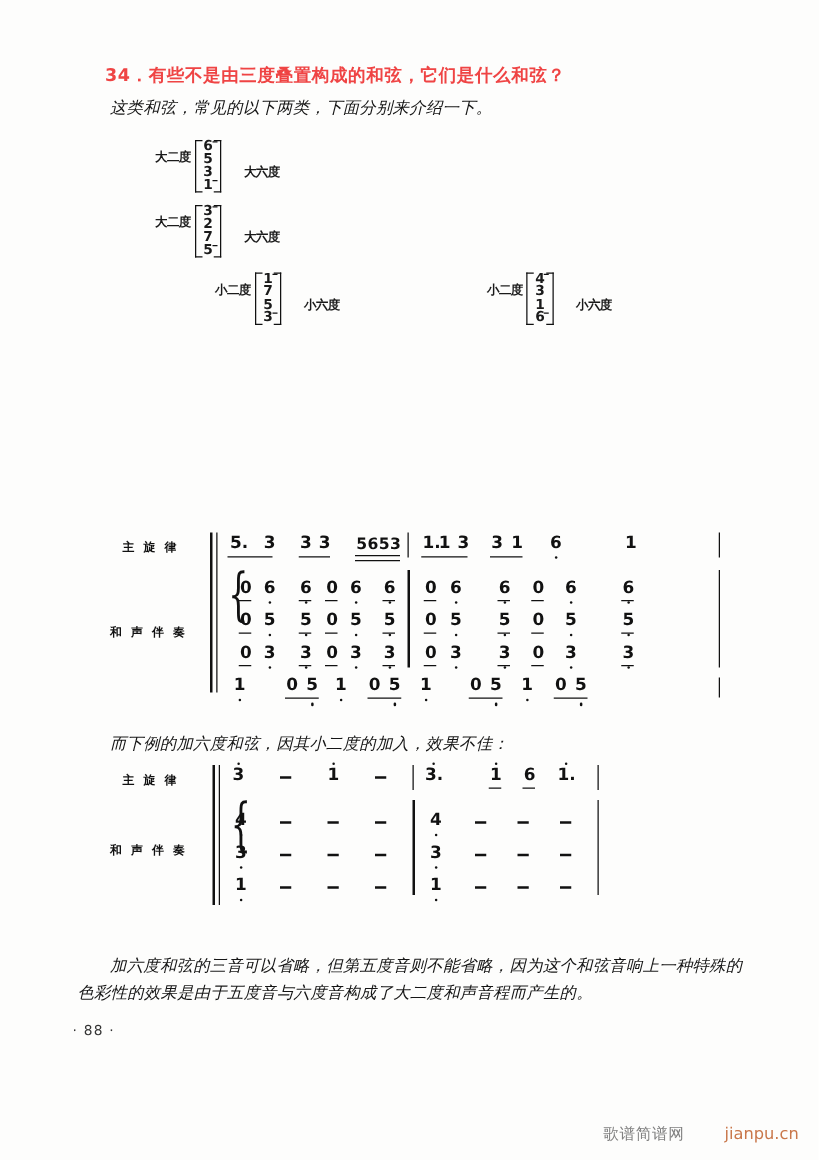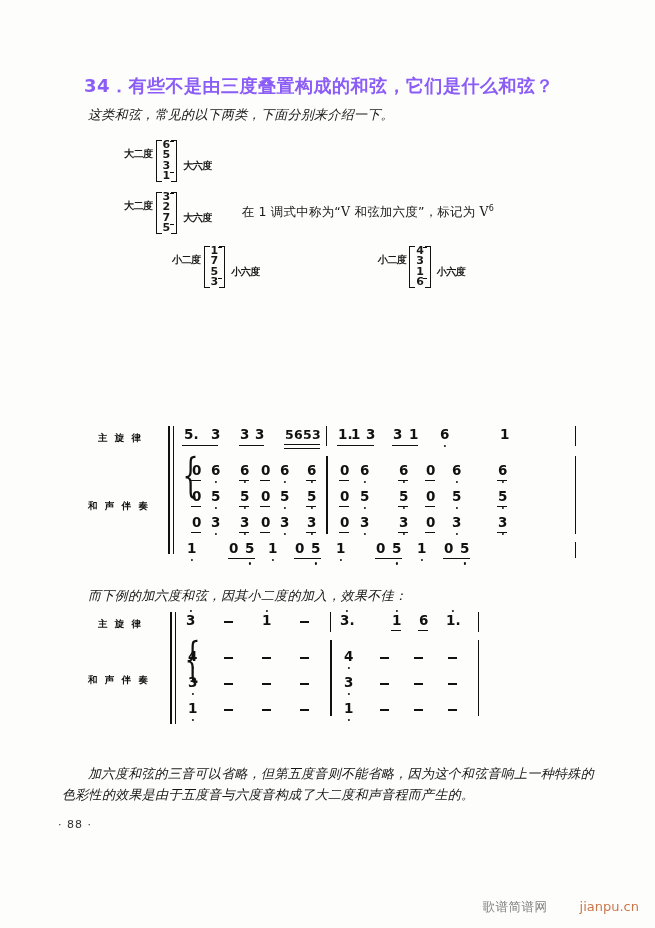--- a/index.html
+++ b/index.html
@@ -25,25 +25,25 @@
   
   .content {
     position: absolute;
     left: 62px;
     top: 0;
     width: 532px;
   }
 
   .heading {
     font-weight: bold;
-    font-size: 18px;
+    font-size: 14px;
     letter-spacing: 0.5px;
-    margin-top: 74px;
+    margin-top: 52px;
     margin-left: 22px;
-    color: #8b5cf6;
+    color: #ef4444;
   }
 
   .para {
     font-size: 13px;
     line-height: 20.5px;
     letter-spacing: 0.3px;
     text-align: justify;
     margin-top: 7px;
     color: #151515;
   }
@@ -100,21 +100,21 @@
     top: 1px;
     width: 4px;
     height: 1.2px;
     background: #111;
   }
 
   .right-label {
     font-size: 10px;
     font-weight: bold;
     letter-spacing: -0.5px;
-    margin-left: 3px;
+    margin-left: 15px;
     transform: translateY(5px);
     white-space: nowrap;
     text-align: center;
   }
 
   .desc {
     font-size: 12.5px;
     margin-left: 30px;
     letter-spacing: 0.2px;
     white-space: nowrap;
@@ -260,21 +260,20 @@
         <span class="bar-l"></span>
         <span class="notestack">
           <span class="n tick">3</span>
           <span class="n">2</span>
           <span class="n">7</span>
           <span class="n tick">5</span>
         </span>
         <span class="bar-r"></span>
       </span>
       <span class="right-label">大六度</span>
-      <span class="desc"><span>在 1 调式中称为“</span><span class="rn">Ⅴ</span><span> 和弦加六度”，标记为 </span><span class="rn">Ⅴ</span><sup>6</sup></span>
     </div>
 
 
     <div class="minor-row">
       <span class="chordrow" style="margin:0">
         <span class="side-label">小二度</span>
         <span class="bracket">
           <span class="bar-l"></span>
           <span class="notestack">
             <span class="n tick">1</span>

